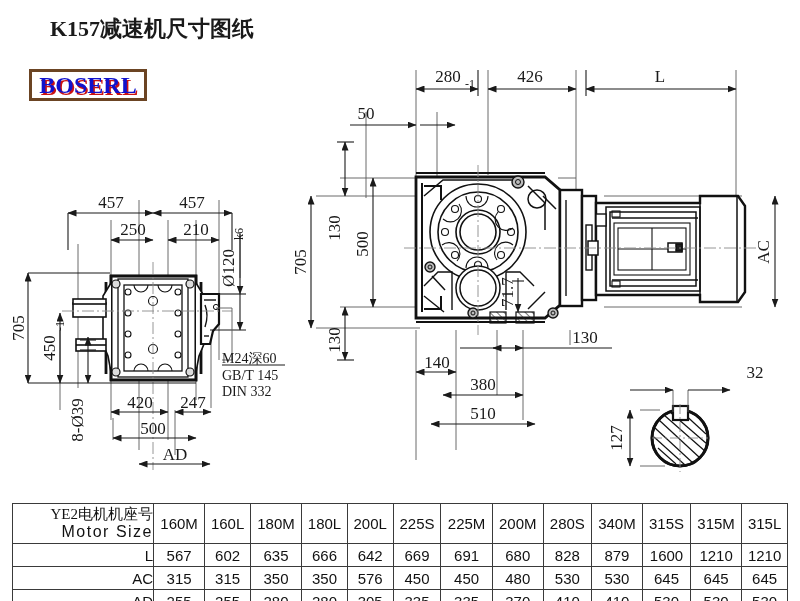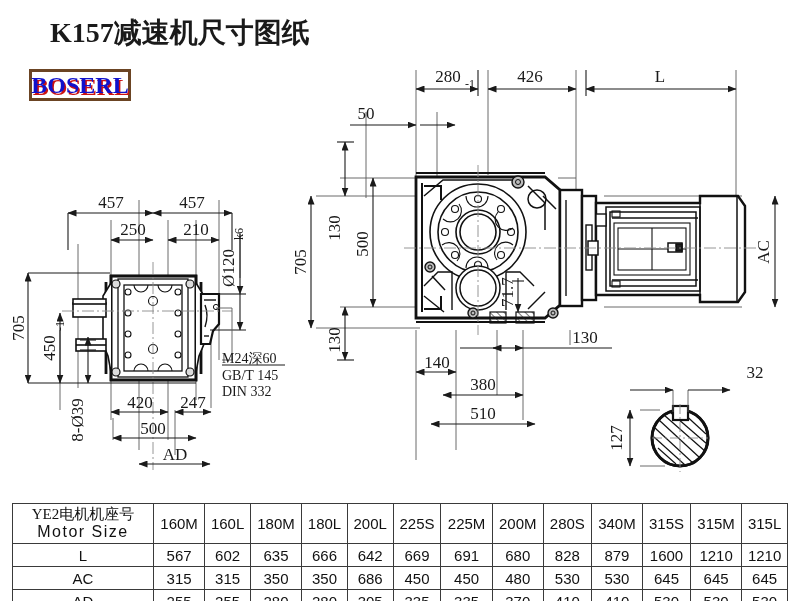--- a/index.html
+++ b/index.html
@@ -1,32 +1,32 @@
 <!DOCTYPE html>
 <html><head>
 <meta charset="utf-8">
 <style>
   html,body{margin:0;padding:0;background:#fff;}
   body{width:800px;height:601px;position:relative;overflow:hidden;
        font-family:"Liberation Serif",serif;color:#1a1a1a;}
   .abs{position:absolute;}
-  #title{left:50px;top:14px;font-size:28px;font-weight:bold;letter-spacing:0px;
+  #title{left:50px;top:14px;font-size:22px;font-weight:bold;letter-spacing:0px;
          font-family:"Liberation Serif",serif;}
-  #logo{left:29px;top:69px;width:102px;height:32px;border:3px solid #6b4423;
+  #logo{left:29px;top:69px;width:118px;height:32px;border:3px solid #6b4423;
         box-sizing:border-box;display:flex;align-items:center;justify-content:center;}
   #logo .txt{font-family:"Liberation Serif",serif;font-size:24px;font-weight:bold;
         color:#1111cc;text-shadow:1.5px 1.5px 0 #cc1111;line-height:1;}
   svg{position:absolute;left:0;top:0;}
   
   #spec{position:absolute;left:12px;top:503px;width:776px;border-collapse:collapse;
         font-family:"Liberation Sans",sans-serif;}
   #spec td,#spec th{border:1.3px solid #3a3a3a;text-align:center;vertical-align:middle;
         font-size:15px;padding:0;height:22px;color:#111;font-weight:400;}
   #spec .hdr{height:40px;}
-  #spec .rowlabel{width:140px;}
+  #spec .rowlabel{width:140px;text-align:right;}
   #spec .cn{font-family:"Liberation Serif",serif;font-size:15px;display:block;line-height:1.15;}
   #spec .en{font-family:Liberation Sans, sans-serif;font-size:16px;display:block;
         letter-spacing:1.5px;line-height:1.15;}
   .dim{font-family:"Liberation Serif",serif;font-size:17px;fill:#1a1a1a;}
   .dimsm{font-family:"Liberation Serif",serif;font-size:12px;fill:#1a1a1a;}
   .note{font-family:"Liberation Serif",serif;font-size:14px;fill:#1a1a1a;}
 </style>
 </head>
 <body>
 
@@ -497,21 +497,21 @@
       <td>1600</td>
       <td>1210</td>
       <td>1210</td>
     </tr>
     <tr>
       <td class="rowlabel">AC</td>
       <td>315</td>
       <td>315</td>
       <td>350</td>
       <td>350</td>
-      <td>686</td>
+      <td>576</td>
       <td>450</td>
       <td>450</td>
       <td>480</td>
       <td>530</td>
       <td>530</td>
       <td>645</td>
       <td>645</td>
       <td>645</td>
     </tr>
     <tr>

